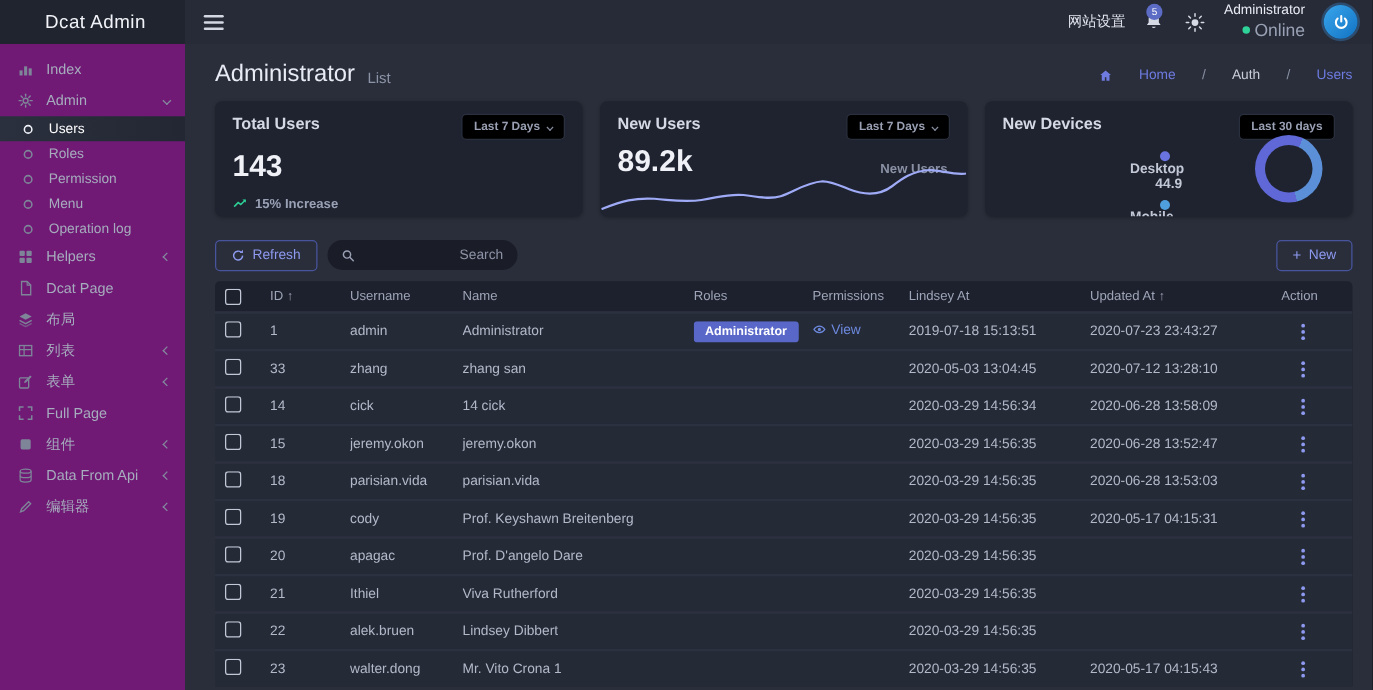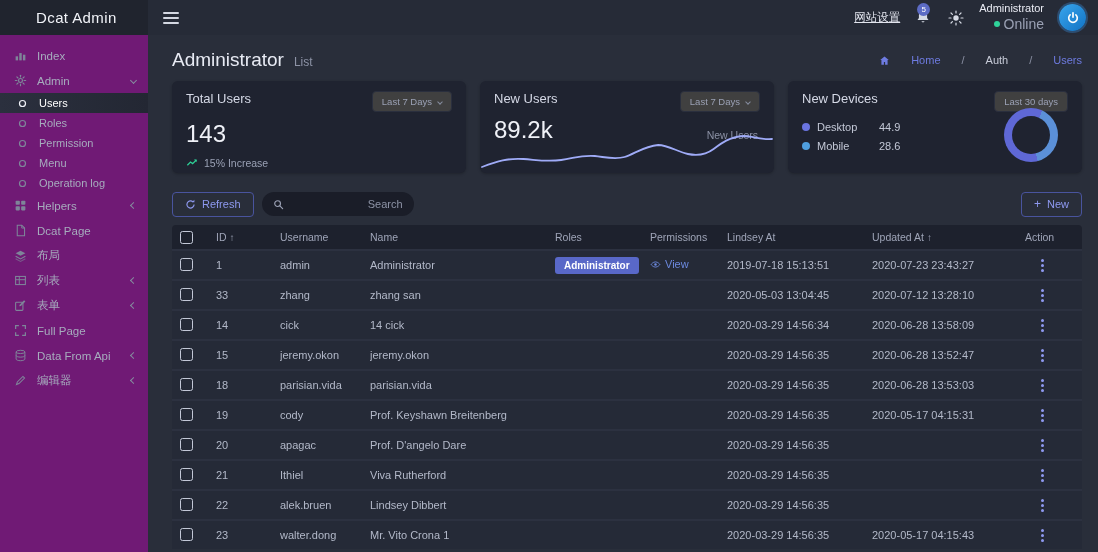--- a/index.html
+++ b/index.html
@@ -7,21 +7,21 @@
   body { font-family:"Liberation Sans","DejaVu Sans",sans-serif; }
   .app { position:relative; width:1098px; height:552px; overflow:hidden; background:#292e3a; }
 
   
   .navbar { position:absolute; top:0; left:0; right:0; height:35px; background:#262b37; display:flex; align-items:center; z-index:5; }
   .brand-area { width:148px; height:35px; background:#20242e; display:flex; align-items:center; padding-left:36px; flex:none; }
   .brand { color:#f1f3f8; font-size:15px; letter-spacing:.4px; }
   .hamburger { margin-left:15px; width:16px; display:flex; flex-direction:column; gap:3px; cursor:pointer; }
   .hamburger i { display:block; height:2px; background:#d4d8e2; border-radius:1px; }
   .nav-right { margin-left:auto; display:flex; align-items:center; gap:15px; padding-right:12px; }
-  .settings-link { color:#e2e5ee; font-size:11.5px; cursor:pointer;text-decoration:underline; }
+  .settings-link { color:#e2e5ee; font-size:11.5px; cursor:pointer; }
   .bell-wrap { position:relative; width:18px; height:18px; color:#d6dae4; cursor:pointer; }
   .badge { position:absolute; top:-6px; left:2px; min-width:13px; height:13px; background:#5c6bc4; color:#fff; font-size:8px; border-radius:50%; display:flex; align-items:center; justify-content:center; }
   .sun { width:16px; height:16px; color:#d6dae4; cursor:pointer; }
   .user-block { text-align:right; line-height:1.25; cursor:pointer; }
   .user-name { color:#e9ebf3; font-size:11px; }
   .user-status { display:flex; align-items:center; justify-content:flex-end; gap:4px; font-size:14px; color:#9aa1b4; }
   .dot-online { width:6px; height:6px; border-radius:50%; background:#2fd39a; }
   .avatar { width:27px; height:27px; border-radius:50%; background:linear-gradient(135deg,#39a5ec,#1273c4); display:flex; align-items:center; justify-content:center; color:#fff; cursor:pointer; box-shadow:0 0 0 2px rgba(60,140,220,.35); }
   .avatar .ic { width:14px; height:14px; }
 
@@ -42,33 +42,33 @@
   .page-head { display:flex; align-items:center; height:30px; margin-bottom:6px; }
   .page-title { color:#e8ebf4; font-size:19px; font-weight:400; }
   .page-subtitle { color:#8d93a6; font-size:12px; margin-left:10px; margin-top:4px; }
   .breadcrumb { margin-left:auto; display:flex; align-items:center; gap:21px; font-size:11px; }
   .breadcrumb .ic { width:11px; height:11px; color:#6e7be0; }
   .bc-link { color:#6e7be0; cursor:pointer; }
   .bc-sep { color:#8a90a2; }
   .bc-plain { color:#c9cdd9; }
 
   
-  .cards { display:flex; gap:14px; height:92px; margin-bottom:18px; }
+  .cards { display:flex; gap:14px; height:92px; margin-bottom:18px;font-weight:bold; }
   .card { flex:1; background:#1f2330; border-radius:6px; padding:10px 14px; position:relative; overflow:hidden; box-shadow:0 1px 3px rgba(0,0,0,.25); }
   .card-head { display:flex; align-items:flex-start; justify-content:space-between; }
   .card-title { color:#d5d9e6; font-size:13px; }
-  .range-pill { background:#404040; border:1px solid #2a2f3e; color:#9aa0b4; font-size:9.5px; padding:4px 9px; border-radius:4px; display:flex; align-items:center; gap:6px; cursor:pointer; white-space:nowrap; }
+  .range-pill { background:#000000; border:1px solid #2a2f3e; color:#9aa0b4; font-size:9.5px; padding:4px 9px; border-radius:4px; display:flex; align-items:center; gap:6px; cursor:pointer; white-space:nowrap; }
   .range-pill .chev { width:4px; height:4px; }
   .big-value { color:#eff1f7; font-size:24px; margin-top:8px; }
   .trend { margin-top:9px; display:flex; align-items:center; gap:6px; color:#9aa1b5; font-size:10.5px; }
   .trend .ic { width:12px; height:12px; color:#2ecf96; }
   .series-label { position:absolute; right:16px; top:48px; color:#8b91a5; font-size:10.5px; }
   .spark { position:absolute; left:0; right:0; bottom:2px; height:46px; width:100%; }
   .legend { margin-top:9px; display:flex; flex-direction:column; gap:7px; }
-  .legend-row { display:flex; align-items:center; font-size:11px; color:#c3c8d6; }
+  .legend-row { display:flex; align-items:center; font-size:11px; color:#c3c8d6;flex-direction:column; }
   .legend-dot { width:8px; height:8px; border-radius:50%; margin-right:7px; flex:none; }
   .legend-label { width:62px; }
   .legend-value { color:#c3c8d6; }
   .donut { position:absolute; right:24px; top:27px; width:54px; height:54px; border-radius:50%;
            background:conic-gradient(from 25deg,#5b90d8 0 39%,#5f68d6 39% 100%); }
   .donut::after { content:""; position:absolute; inset:8px; border-radius:50%; background:#1f2330; }
 
   
   .toolbar { display:flex; align-items:center; height:26px; margin-bottom:8px; }
   .btn-outline { display:flex; align-items:center; gap:6px; border:1px solid #49549e; color:#8e99f0; background:transparent; font-size:11px; height:25px; padding:0 12px; border-radius:4px; cursor:pointer; font-family:inherit; }
@@ -285,20 +285,29 @@
           <span class="ic">
             <svg viewBox="0 0 16 16" xmlns="http://www.w3.org/2000/svg">
               <path d="M2 6V2h4M10 2h4v4M14 10v4h-4M6 14H2v-4" fill="none" stroke="currentColor" stroke-width="1.5"></path>
             </svg>
           </span>
           <span>Full Page</span>
         </div>
         <div class="side-item">
           <span class="ic">
             <svg viewBox="0 0 16 16" xmlns="http://www.w3.org/2000/svg">
+              <rect x="3" y="3" width="10" height="10" rx="1.6" fill="currentColor"></rect>
+            </svg>
+          </span>
+          <span>组件</span>
+          <span class="chev left"></span>
+        </div>
+        <div class="side-item">
+          <span class="ic">
+            <svg viewBox="0 0 16 16" xmlns="http://www.w3.org/2000/svg">
               <ellipse cx="8" cy="3.6" rx="5.4" ry="2" fill="none" stroke="currentColor" stroke-width="1.2"></ellipse>
               <path d="M2.6 3.6v8.8c0 1.1 2.4 2 5.4 2s5.4-.9 5.4-2V3.6" fill="none" stroke="currentColor" stroke-width="1.2"></path>
               <path d="M2.6 8c0 1.1 2.4 2 5.4 2s5.4-.9 5.4-2" fill="none" stroke="currentColor" stroke-width="1.2"></path>
             </svg>
           </span>
           <span>Data From Api</span>
           <span class="chev left"></span>
         </div>
         <div class="side-item">
           <span class="ic">

